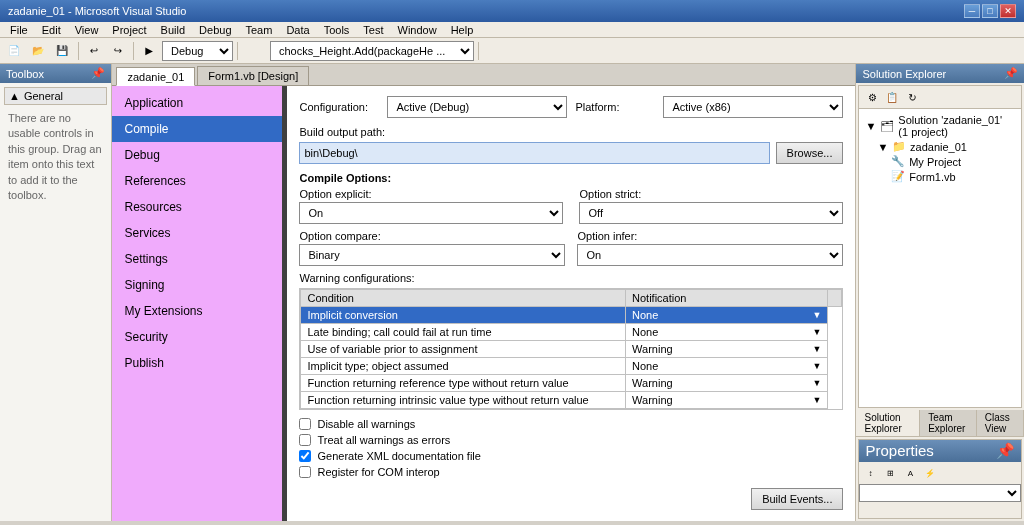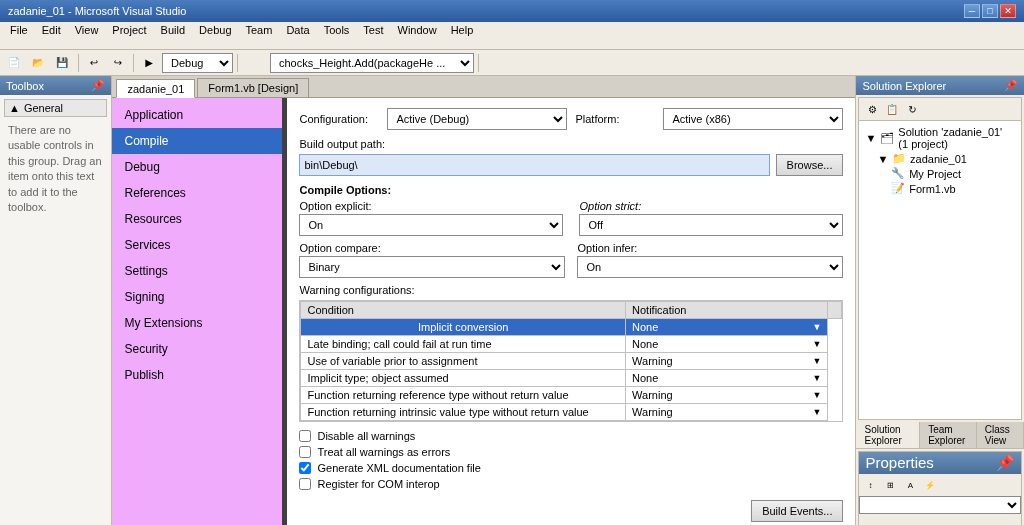--- a/index.html
+++ b/index.html
@@ -5,21 +5,21 @@
     * { margin: 0; padding: 0; box-sizing: border-box; }
     body { font-family: 'Segoe UI', Tahoma, Geneva, Verdana, sans-serif; font-size: 11px; background: #d4d0c8; overflow: hidden; }
     
     
     .title-bar { background: linear-gradient(to bottom, #4a7cbe, #2c5aa0); color: white; height: 22px; display: flex; align-items: center; padding: 0 8px; justify-content: space-between; }
     .title-bar-buttons { display: flex; gap: 2px; }
     .title-btn { width: 16px; height: 14px; border: 1px solid rgba(255,255,255,0.4); background: linear-gradient(to bottom, #6a9fd8, #4a7cbe); color: white; font-size: 9px; cursor: pointer; display: flex; align-items: center; justify-content: center; }
     .title-btn.close { background: linear-gradient(to bottom, #e06060, #c03030); }
 
     
-    .menu-bar { background: #f0ece4; border-bottom: 1px solid #c0b8a8; height: 28px; display: flex; align-items: flex-start; padding: 0 4px; gap: 2px; }
+    .menu-bar { background: #f0ece4; border-bottom: 1px solid #c0b8a8; height: 16px; display: flex; align-items: flex-start; padding: 0 4px; gap: 2px; }
     .menu-item { padding: 2px 6px; font-size: 11px; cursor: pointer; color: #000; }
 
     
     .toolbar { background: #f0ece4; border-bottom: 1px solid #c0b8a8; height: 26px; display: flex; align-items: center; padding: 0 4px; gap: 2px; }
     .toolbar-btn { width: 22px; height: 22px; border: 1px solid transparent; background: transparent; cursor: pointer; display: flex; align-items: center; justify-content: center; font-size: 10px; }
     .toolbar-sep { width: 1px; height: 18px; background: #c0b8a8; margin: 0 2px; }
     .debug-combo { height: 20px; font-size: 11px; border: 1px solid #8a8a8a; padding: 0 4px; background: white; }
     .path-combo { width: 204px; height: 20px; font-size: 11px; border: 1px solid #8a8a8a; padding: 0 4px; background: white; margin-left: 28px; }
 
     
@@ -57,21 +57,21 @@
     
     .section-title { font-size: 11px; font-weight: bold; margin: 8px 0 4px 0; color: #000; }
     
     .build-path-row { display: flex; align-items: center; margin-bottom: 8px; gap: 6px; }
     .build-path-input { flex: 1; height: 22px; font-size: 11px; border: 1px solid #7da2d6; background: #dce8f8; padding: 0 4px; }
     .browse-btn { height: 22px; padding: 0 10px; font-size: 11px; border: 1px solid #8a8a8a; background: linear-gradient(to bottom, #f0f0f0, #d8d8d8); cursor: pointer; }
     .warning-title { font-size: 11px; margin-bottom: 4px; }
     .warning-table { width: 100%; border-collapse: collapse; font-size: 11px; }
     .warning-table th { background: #e0e0e0; border: 1px solid #c0c0c0; padding: 2px 6px; text-align: left; font-weight: normal; }
     .warning-table td { border: 1px solid #c0c0c0; padding: 2px 6px; }
-    .warning-table tr.selected td { background: #316ac5; color: white; text-align: center; }
+    .warning-table tr.selected td { background: #316ac5; color: white; }
     .notification-cell { display: flex; align-items: center; justify-content: space-between; }
     .notif-arrow { font-size: 9px; }
     
     
     .checkbox-section { margin-top: 8px; }
     .checkbox-row { display: flex; align-items: center; gap: 6px; margin-bottom: 4px; font-size: 11px; }
     .checkbox-row input[type=checkbox] { width: 12px; height: 12px; }
     
     .build-events-btn { height: 22px; padding: 0 10px; font-size: 11px; border: 1px solid #8a8a8a; background: linear-gradient(to bottom, #f0f0f0, #d8d8d8); cursor: pointer; float: right; margin-top: 6px; }
 
@@ -214,21 +214,21 @@
         <div class="section-title">Compile Options:</div>
 
         <div style="display:flex; gap:16px; margin-bottom:6px;">
           <div style="flex:1;">
             <div style="font-size:11px; margin-bottom:2px;">Option explicit:</div>
             <select class="settings-combo" style="width:100%;">
               <option>On</option><option>Off</option>
             </select>
           </div>
           <div style="flex:1;">
-            <div style="font-size:11px; margin-bottom:2px;font-style:italic;">Option strict:</div>
+            <div style="font-size:11px; margin-bottom:2px;">Option strict:</div>
             <select class="settings-combo" style="width:100%;">
               <option>Off</option><option>On</option>
             </select>
           </div>
         </div>
 
         <div style="display:flex; gap:12px; margin-bottom:6px;">
           <div style="flex:1;">
             <div style="font-size:11px; margin-bottom:2px;">Option compare:</div>
             <select class="settings-combo" style="width:100%;">

